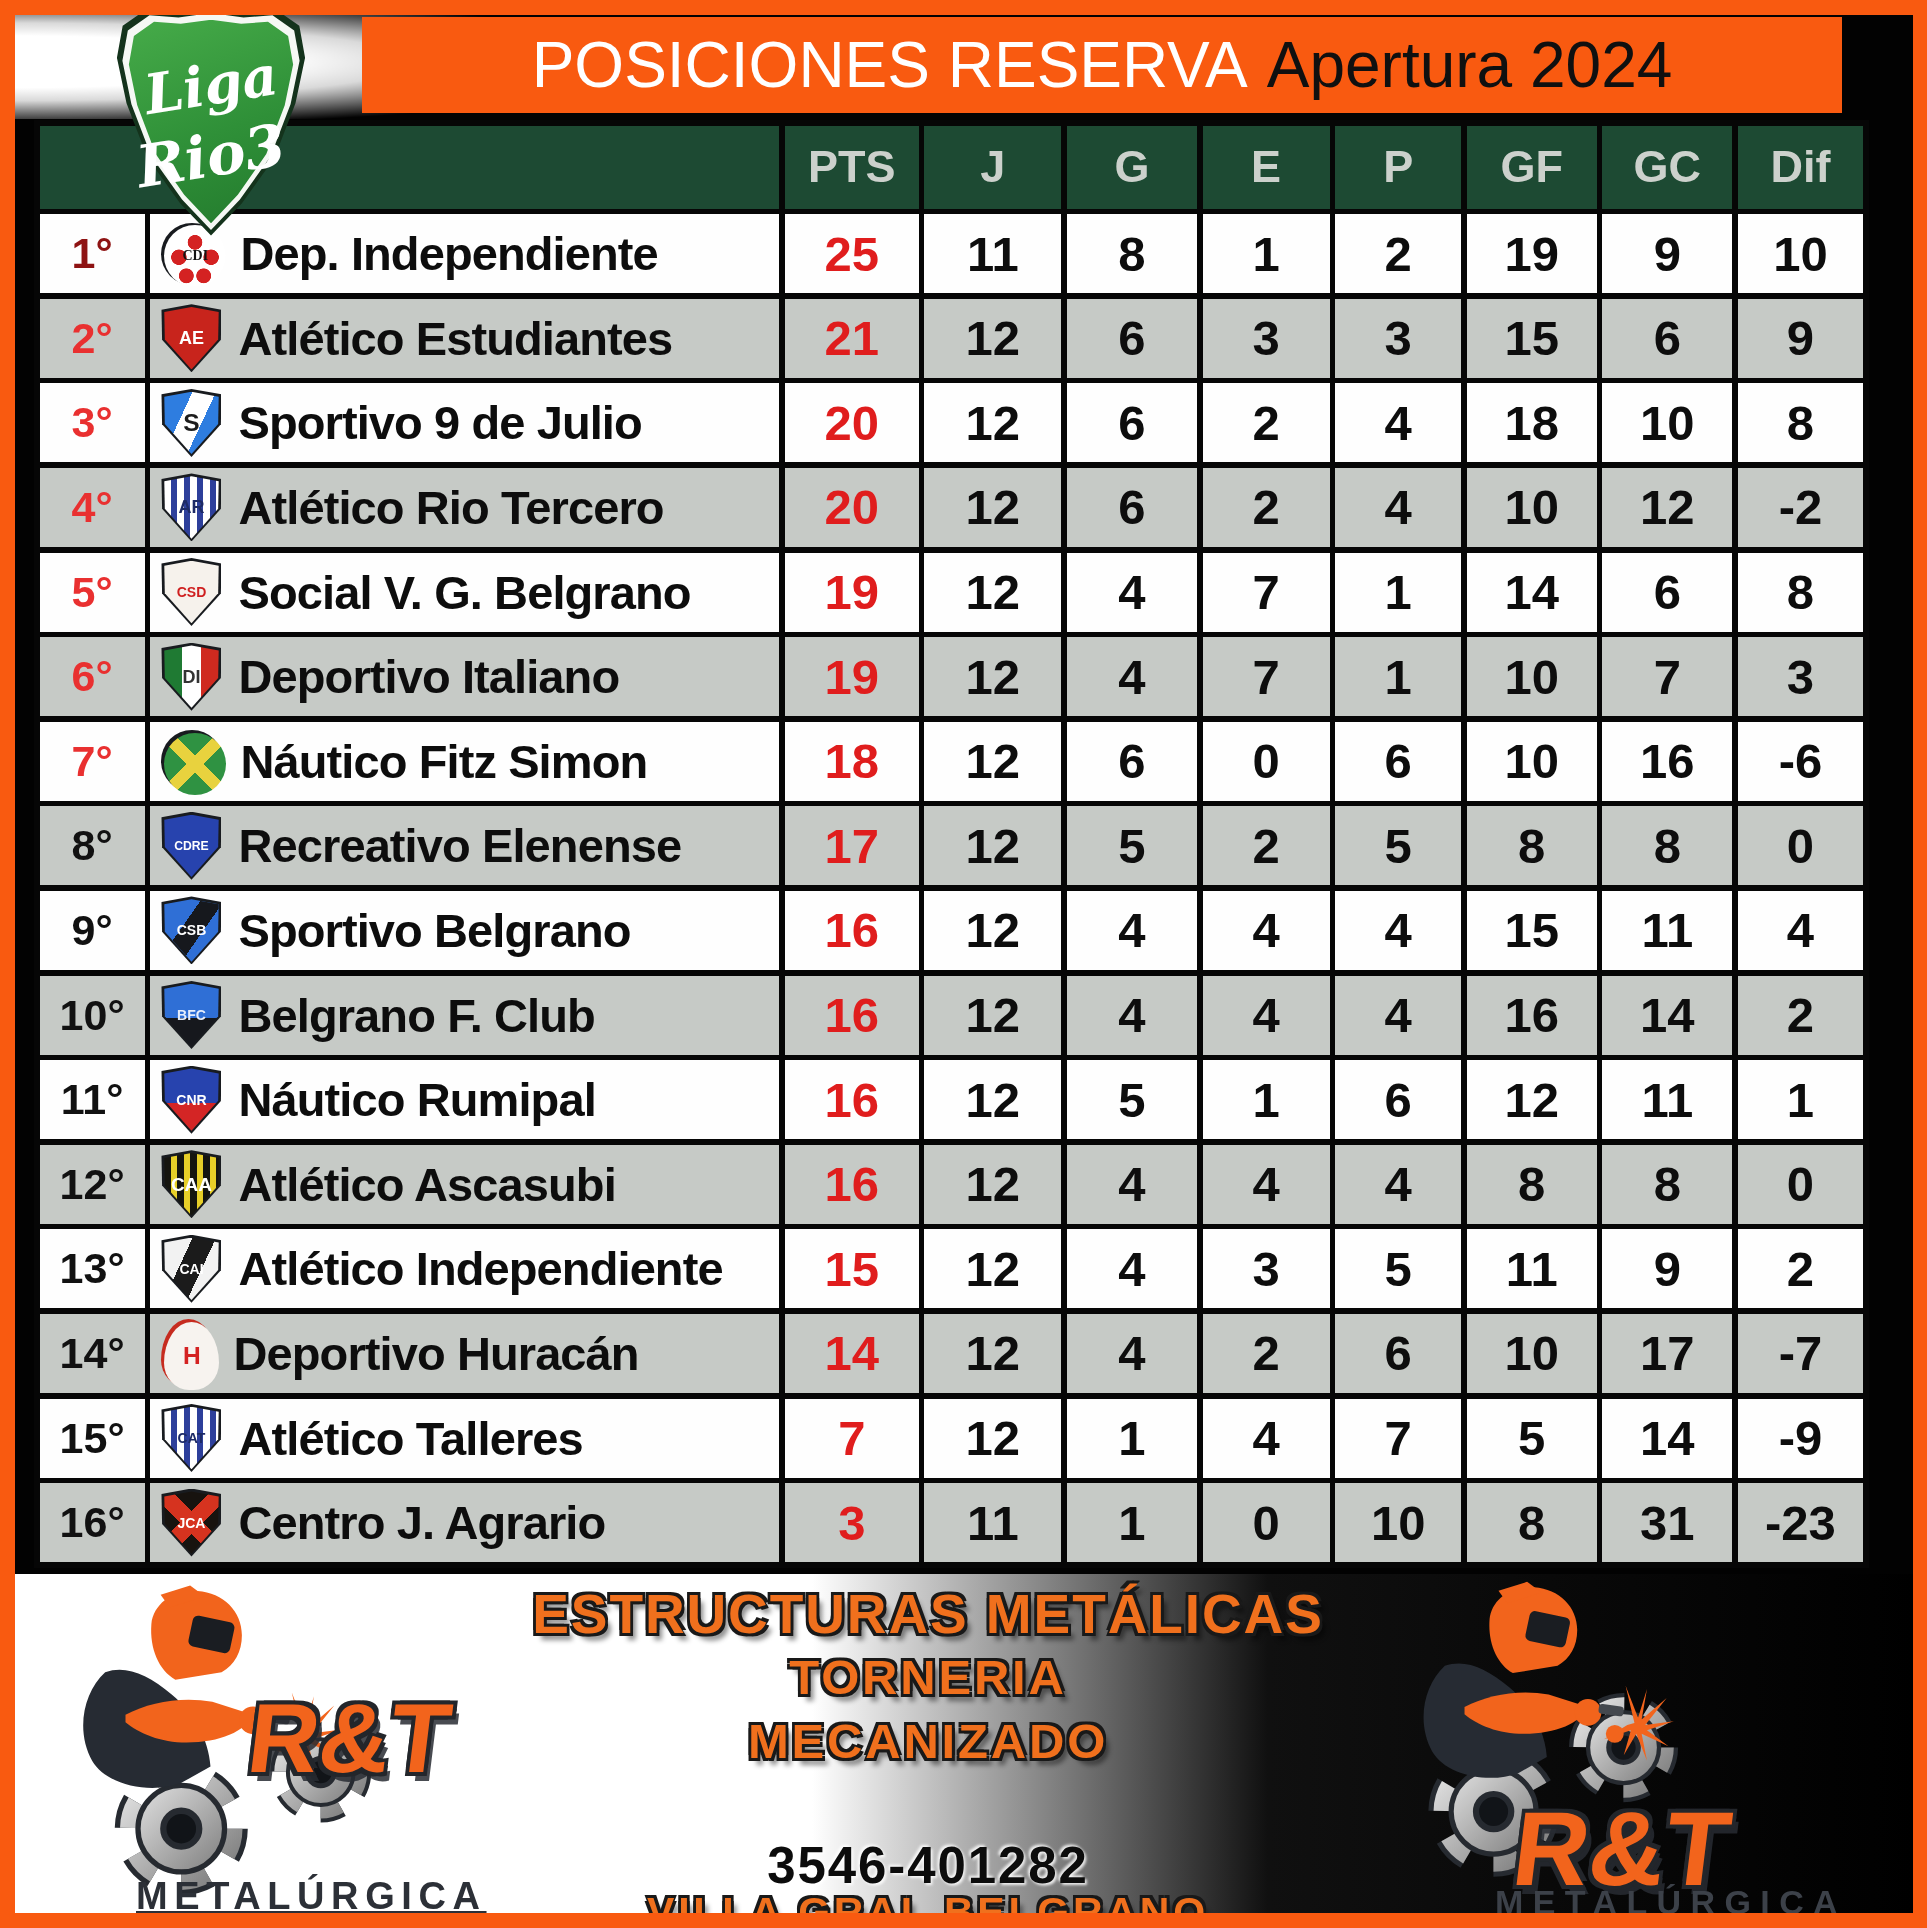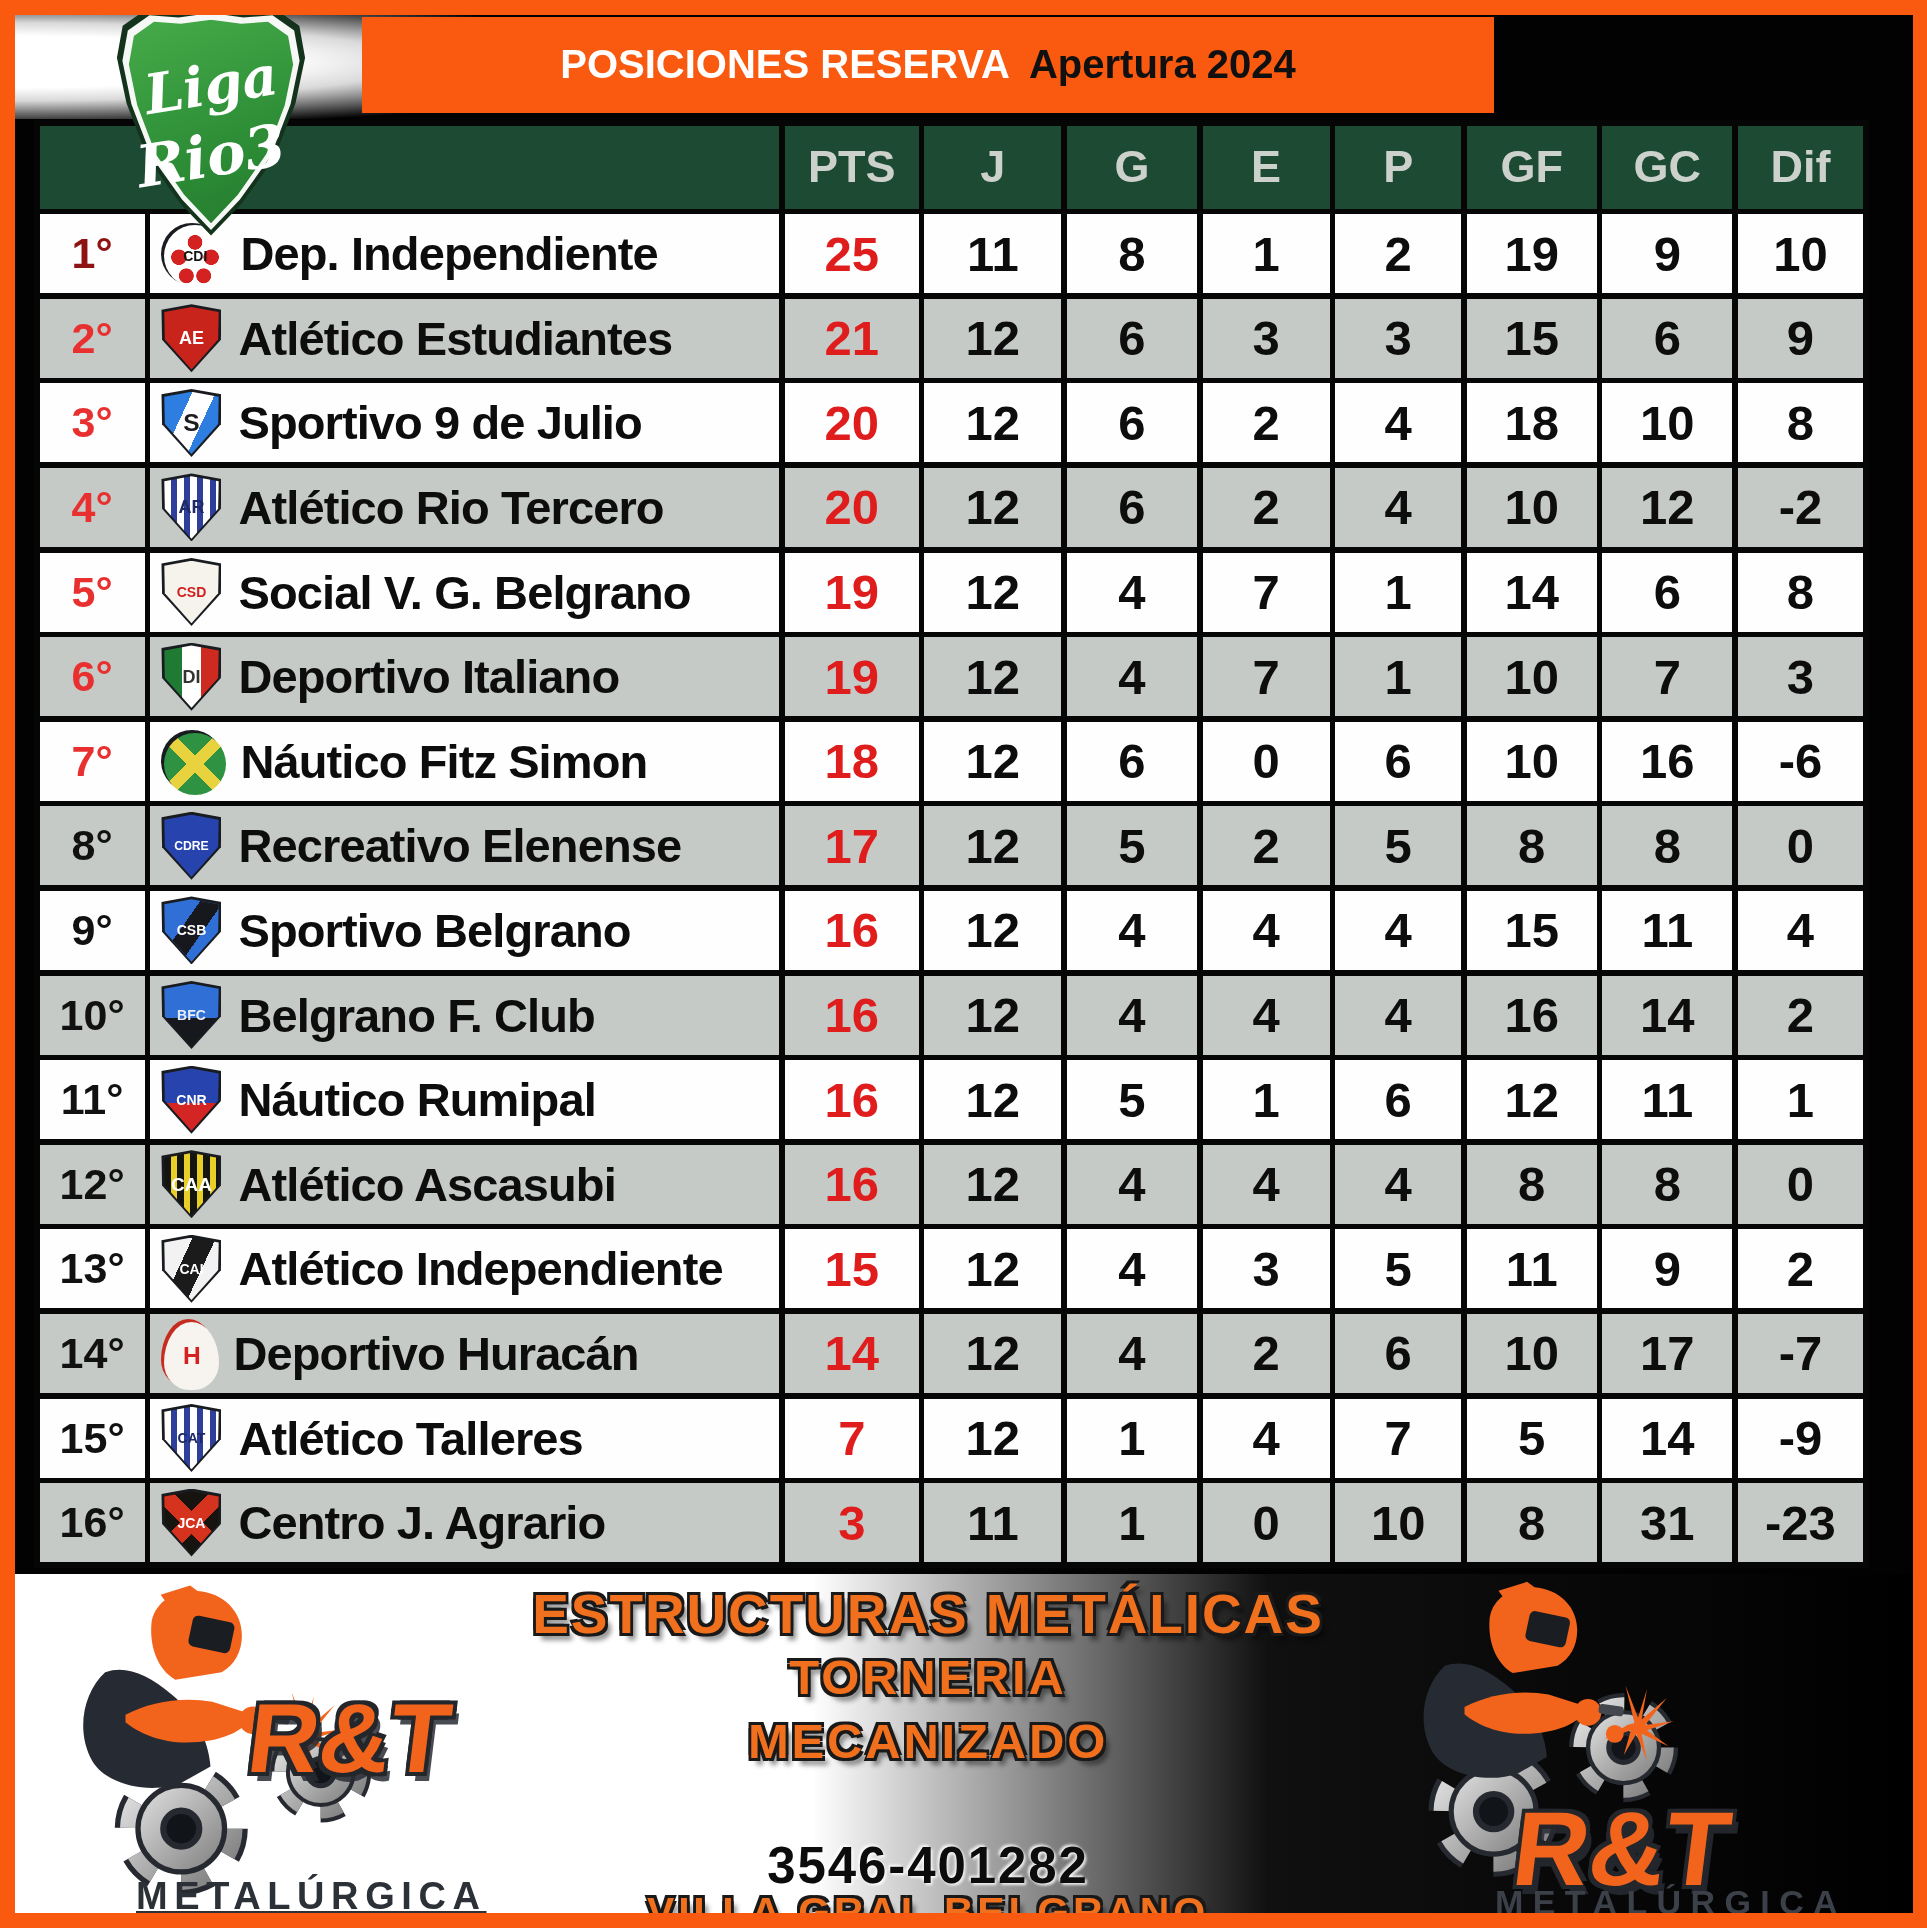--- a/index.html
+++ b/index.html
@@ -3,23 +3,23 @@
 <meta charset="utf-8">
 <style>
   html,body{margin:0;padding:0;background:#222;}
   #poster{position:relative;width:1928px;height:1928px;background:#020202;
           border:15px solid #f95a10;box-sizing:border-box;overflow:hidden;
           font-family:"Liberation Sans",sans-serif;}
   
   #glow{position:absolute;left:0;top:0;width:584px;height:104px;z-index:1;
         background:radial-gradient(ellipse at 0% 45%, #ffffff 0 32%, rgba(255,255,255,.85) 48%, rgba(255,255,255,0) 80%);}
   
-  #banner{position:absolute;left:347px;top:1.9px;width:1132px;height:96px;background:#f95a10;
+  #banner{position:absolute;left:347px;top:1.9px;width:1480px;height:96px;background:#f95a10;
           display:flex;align-items:center;justify-content:center;gap:19px;z-index:2;
-          font-size:40px;font-weight:bold;white-space:nowrap;}
+          font-size:64px;font-weight:normal;white-space:nowrap;}
   #banner .t-main{color:#ffffff;}
   #banner .t-sub{color:#101010;}
   
   #logo{position:absolute;left:100px;top:-7.5px;width:192px;height:228px;z-index:5;}
   .shield-l{position:absolute;clip-path:polygon(50% 0%,68% 2%,84% 1%,96% 8%,99% 22%,94% 42%,83% 66%,66% 86%,50% 100%,34% 86%,17% 66%,6% 42%,1% 22%,4% 8%,16% 1%,32% 2%);}
   #logo .l1{inset:0;background:#14331c;}
   #logo .l2{inset:5.6px;background:#f5f8f4;}
   #logo .l3{inset:12.2px;background:linear-gradient(160deg,#46ab49 0%,#2f9038 55%,#237a2d 100%);}
   #logo .txt{position:absolute;width:100%;text-align:center;color:#ffffff;
              font-family:"DejaVu Serif",serif;font-style:italic;font-weight:bold;
@@ -40,21 +40,21 @@
   .pos{font-size:43px;}
   .team{justify-content:flex-start;padding-left:11.3px;gap:17px;}
   .tname{font-size:47px;letter-spacing:-0.9px;white-space:nowrap;}
   .pts{color:#e01d1d;}
   
   .crest-outer{position:relative;width:60px;height:68px;flex:0 0 auto;}
   .shape-shield{clip-path:polygon(0% 8%,50% 0%,100% 8%,99% 52%,50% 100%,1% 52%);background:#181b1f;}
   .crest-inner{position:absolute;inset:2.8px;display:flex;align-items:center;justify-content:center;}
   .crest-inner.shape-shield{background:#888;}
   .shape-circle{border-radius:50%;background:#181b1f;width:62px;height:62px;}
-  .crest-inner.shape-circle{border-radius:50%;}
+  .crest-inner.shape-circle{border-radius:50%;font-family:Liberation Serif, serif;}
   .shape-balloon{border-radius:50% 50% 46% 46% / 60% 60% 40% 40%;background:#c62b1f;width:55px;height:68px;}
   .crest-inner.shape-balloon{border-radius:50% 50% 46% 46% / 60% 60% 40% 40%;}
   .crest-ini{font-weight:bold;line-height:1;letter-spacing:0;}
   
   #footer{position:absolute;left:0;right:0;top:1559px;bottom:0;z-index:2;
           background:linear-gradient(90deg,#ffffff 0%,#ffffff 42%,#101010 66%,#000000 100%);}
   .art{position:absolute;}
   .fline{position:absolute;left:367px;width:1092px;text-align:center;font-weight:bold;
          white-space:nowrap;line-height:1;}
   .oline{color:#f0701d;text-shadow:-2.8px -2.8px 0 #191919,2.8px -2.8px 0 #191919,-2.8px 2.8px 0 #191919,2.8px 2.8px 0 #191919,5.6px 6.6px 5.6px rgba(0,0,0,.45);}

